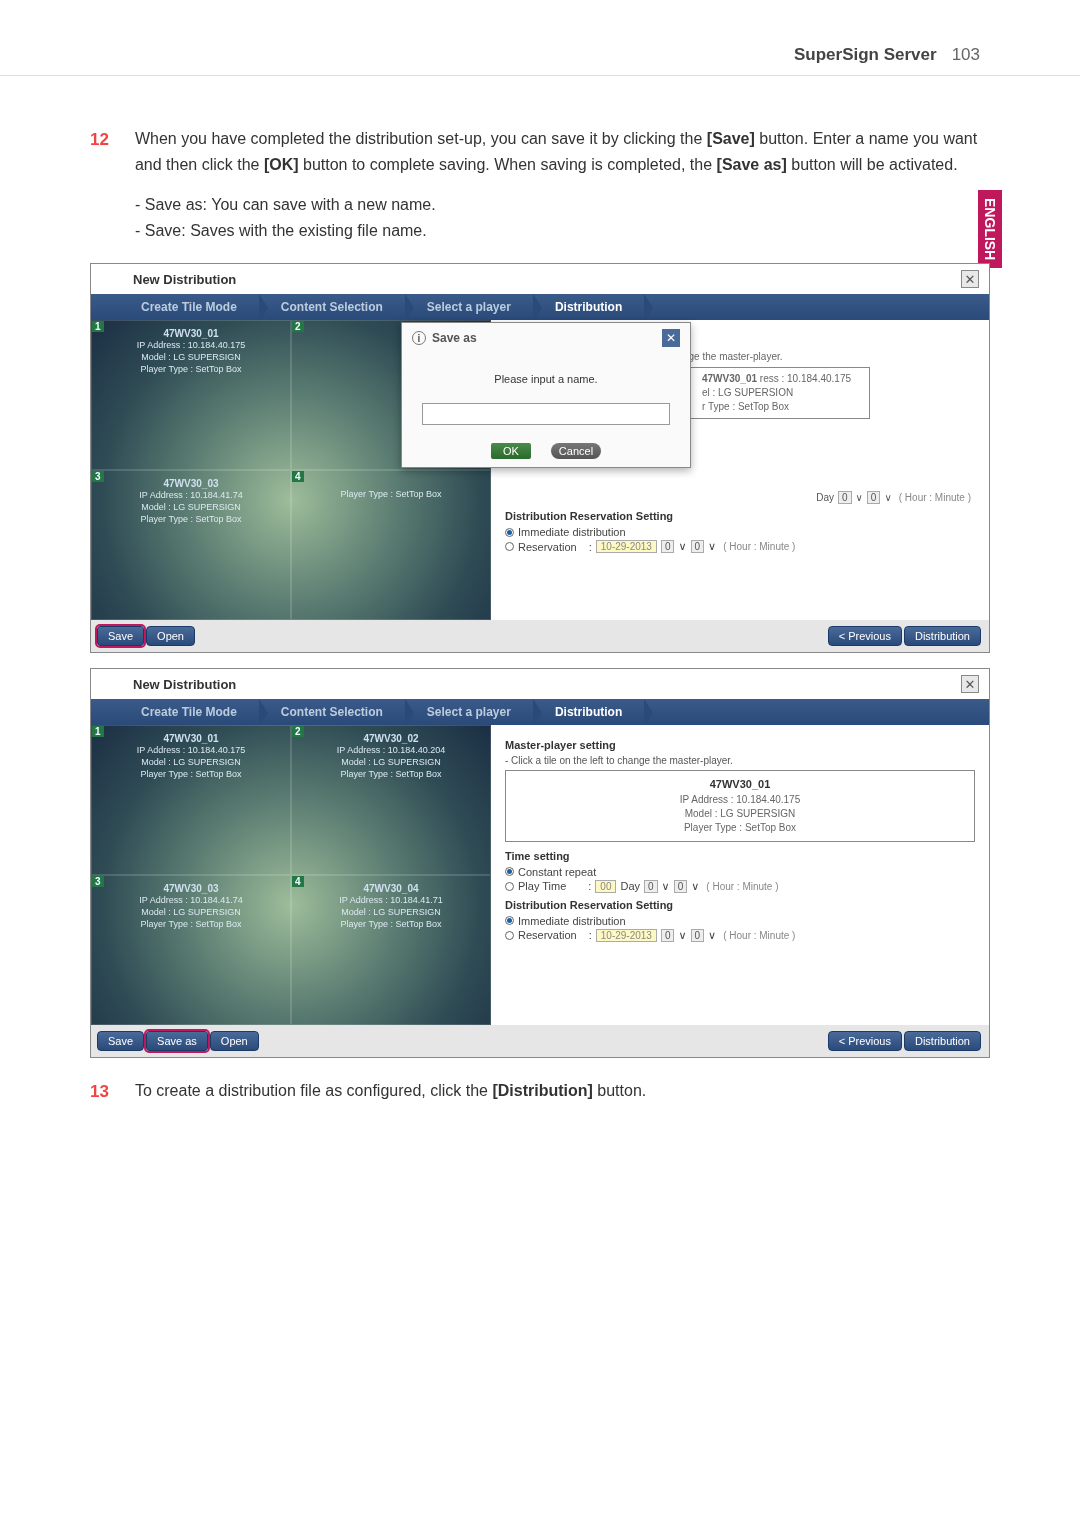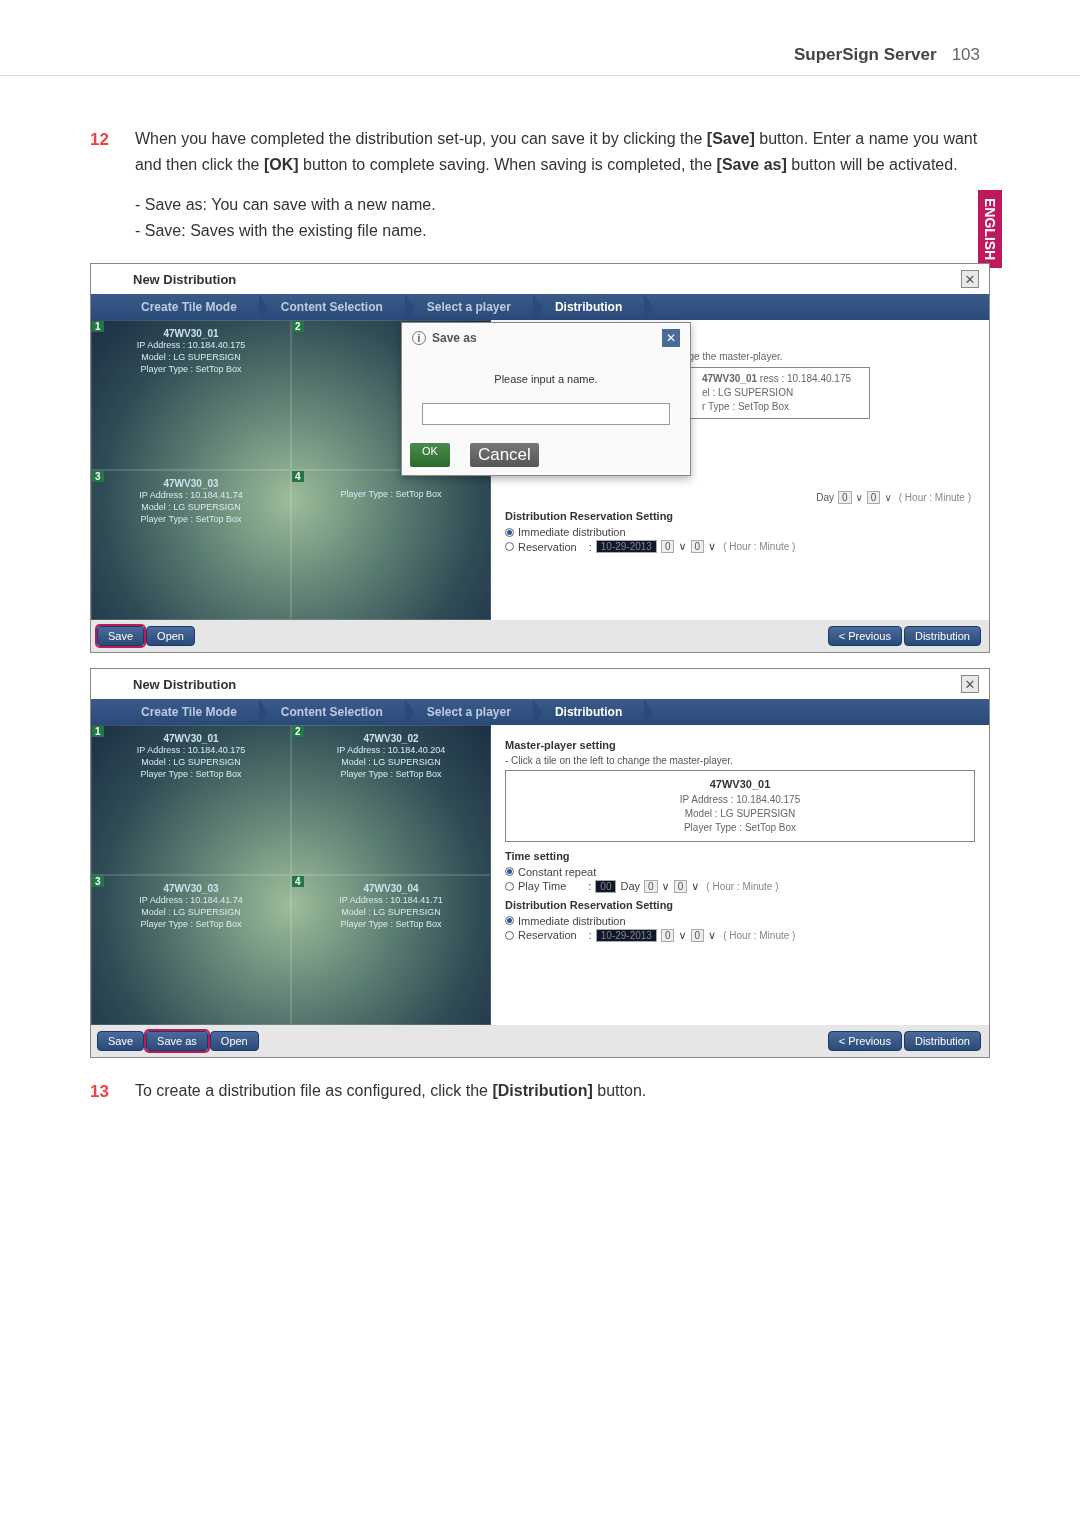--- a/index.html
+++ b/index.html
@@ -44,25 +44,25 @@
   .btn-group{ display:flex;}
   .highlight { outline:2px solid #c0185c; border-radius:3px;}
   
   .dialog-overlay { position:absolute; top:10px; left:220px; right:230px; background:#fafafa; border:1px solid #888; z-index:5; box-shadow:0 3px 8px rgba(0,0,0,.3);}
   .dialog-title-row{ display:flex; justify-content:space-between; align-items:center; padding:6px 10px;}
   .dialog-title{ display:flex; align-items:center; gap:6px; font-size:12px; font-weight:bold; color:#555;}
   .dialog-title .info-icon{ border:1.5px solid #777; border-radius:50%; width:14px; height:14px; display:flex; align-items:center; justify-content:center; font-size:10px;}
   .dialog-close{ background:#4a6a9a; color:#fff; width:18px; height:18px; display:flex; align-items:center; justify-content:center; font-size:12px;}
   .dialog-body{ padding:20px 20px 10px; text-align:center; font-size:11px; color:#333;}
   .dialog-input{ border:1px solid #999; width:100%; height:22px; margin-top:18px; background:#fff;}
-  .dialog-actions{ display:flex; justify-content:flex-start; gap:20px; padding:8px;}
+  .dialog-actions{ display:flex; justify-content:center; gap:20px; padding:8px;}
   .dlg-ok{ background:linear-gradient(#4a8a4a,#2a6a2a); color:#fff; padding:2px 12px; font-size:11px; border-radius:2px;}
-  .dlg-cancel{ background:linear-gradient(#777,#555); color:#fff; padding:2px 8px; font-size:17px; border-radius:2px;}
+  .dlg-cancel{ background:linear-gradient(#777,#555); color:#fff; padding:2px 8px; font-size:11px; border-radius:8px;}
   .time-row{ display:flex; align-items:center; gap:4px; margin:3px 0; font-size:10px; color:#555; flex-wrap:wrap;}
-  .datebox{ border:1px solid #aaa; background:#0f172a; color:#888; padding:0 4px; font-size:10px;}
+  .datebox{ border:1px solid #aaa; background:#fef9c3; color:#888; padding:0 4px; font-size:10px;}
 </style>
 </head>
 <body>
 
 <div class="page-header">
   <span class="title">SuperSign Server</span>
   <span class="pagenum">103</span>
 </div>
 
 <div class="side-tab">ENGLISH</div>

